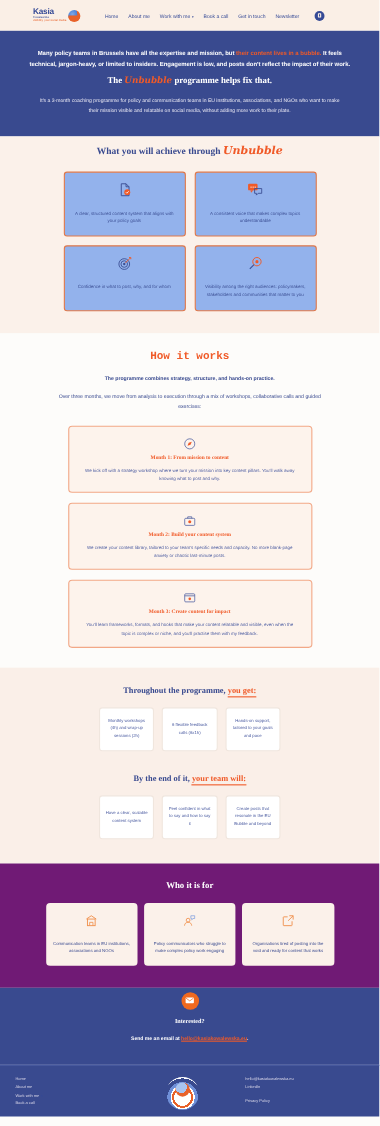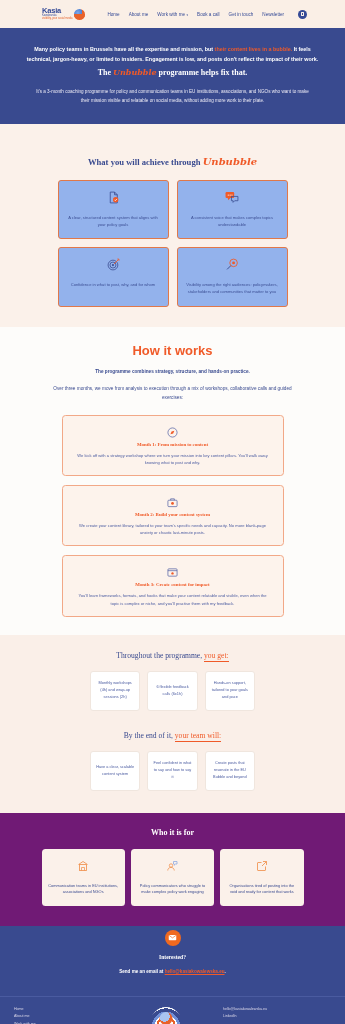--- a/index.html
+++ b/index.html
@@ -13,21 +13,21 @@
   body { position: relative; }
 
   
   .nav {
     height: 28px;
     background: #faefe6;
     display: flex;
     align-items: center;
     padding: 0 10px;
   }
-  .logo-wrap { display: flex; align-items: center; gap: 2px; margin-left: 32px; }
+  .logo-wrap { display: flex; align-items: center; gap: 2px; margin-left: 20px; }
   .logo-text { display: flex; flex-direction: column; line-height: 1; }
   .logo-main { font-size: 7.5px; font-weight: 700; color: #354a96; letter-spacing: -0.2px; }
   .logo-sub { font-size: 2.6px; color: #354a96; letter-spacing: 0px; margin-top: 0.5px;}
   .logo-tag { font-size: 2.6px; color: #e8622a; margin-top: 0.5px; }
   .logo-mark {
     width: 11px; height: 11px; border-radius: 50%;
     background: radial-gradient(circle at 35% 35%, #7fa8e8 0%, #4a7fd4 45%, #e8622a 46%, #e8622a 100%);
     position: relative; overflow: hidden;
   }
   .logo-mark::after {
@@ -58,56 +58,56 @@
     font-size: 8px; color: #ffffff; font-weight: 700;
     font-family: "Liberation Serif", serif;
   }
   .script { font-family: "DejaVu Serif", serif; font-style: italic; color:#f05a28; font-weight:700; }
   .hero .sub {
     margin-top: 11px; font-size: 4.6px; line-height: 1.95; color: #eceaf5; font-weight: 400;
     padding: 0 6px;
   }
 
   
-  .achieve { background: #fbf1ea; padding: 32px 0 20px; text-align: center; }
+  .achieve { background: #fbf1ea; padding: 8px 0 20px; text-align: center; }
   .sect-title {
     font-size: 8.6px; color: #394a8f; font-weight: 700;
     font-family: "Liberation Serif", serif;
   }
   .sect-title .script { font-size: 10px; }
   .card-grid {
     margin: 13px auto 0; width: 230px;
     display: grid; grid-template-columns: 1fr 1fr; gap: 8px;
   }
   .blue-card {
     background: #93b2ec; border: 0.8px solid #e0784a; border-radius: 3px;
     padding: 9px 8px 10px; text-align: center;
     display: flex; flex-direction: column; align-items: center; justify-content: flex-start;
     min-height: 46px;
   }
   .blue-card .ico { margin-bottom: 7px; }
   .blue-card p { font-size: 4.1px; line-height: 1.65; color: #3c4f94; }
 
   
   .how { background: #fdfcfa; padding: 16px 0 18px; text-align: center; }
-  .how h2 { font-size: 13px; color: #f05a28; font-weight: 700; font-family: Liberation Sans, sans-serif; }
+  .how h2 { font-size: 10px; color: #f05a28; font-weight: 700; font-family: Liberation Mono, monospace; }
   .how .lead { margin-top: 11px; font-size: 4.7px; color: #394a8f; font-weight: 600; }
   .how .lead2 { margin-top: 11px; font-size: 4.7px; color: #394a8f; line-height: 1.9; padding: 0 48px; }
   .steps { margin: 12px auto 0; width: 222px; display: flex; flex-direction: column; gap: 9px; }
   .step {
     background: #fdf3ec; border: 0.8px solid #f2a887; border-radius: 3.5px;
     padding: 8px 12px 9px; text-align: center;
   }
   .step .ico { margin-bottom: 5px; }
   .step h3 { font-size: 4.9px; color: #f05a28; font-weight: 700; font-family:"Liberation Serif", serif; margin-bottom: 5px; }
   .step p { font-size: 4.1px; line-height: 1.75; color: #4a5ba0; }
 
   
   .through { background: #faefe8; padding: 16px 0 22px; text-align: center; }
-  .ul-title { font-size: 7.6px; font-weight: 400; color: #394a8f; font-family:"Liberation Serif", serif; }
+  .ul-title { font-size: 7.6px; font-weight: 700; color: #394a8f; font-family:"Liberation Serif", serif; }
   .ul-title .em { color: #f05a28; border-bottom: 1px solid #f05a28; padding-bottom: 1px; }
   .mini-grid { margin: 11px auto 0; width: 165px; display: grid; grid-template-columns: repeat(3,1fr); gap: 7px; }
   .mini-card {
     background: #ffffff; border-radius: 3px; border: 0.5px solid #f0e6de;
     padding: 8px 4px; font-size: 3.9px; line-height: 1.75; color: #4a5ba0; text-align: center;
     min-height: 40px; display:flex; align-items:center; justify-content:center;
   }
   .spacer-22 { height: 20px; }
 
   

